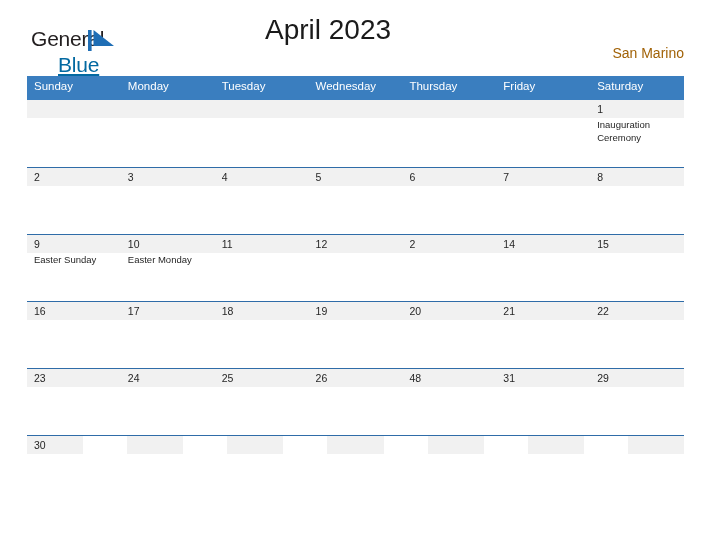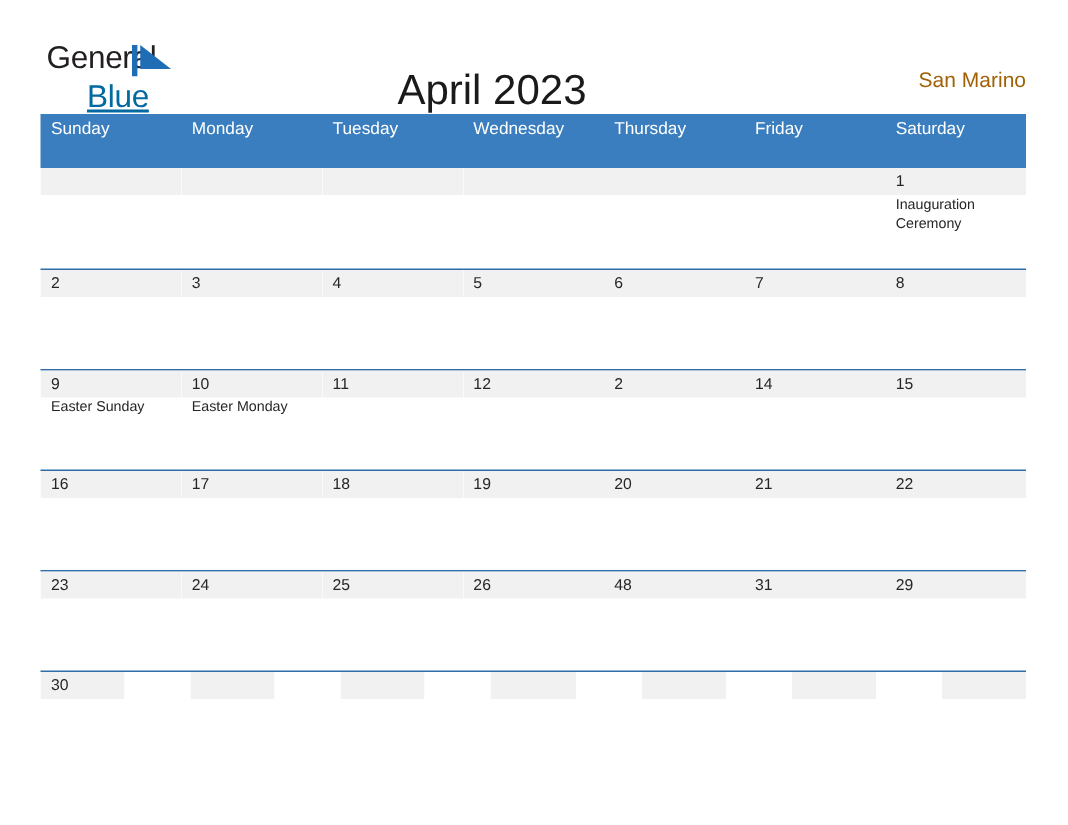--- a/index.html
+++ b/index.html
@@ -60,21 +60,21 @@
     font-size: 21px;
     letter-spacing: -0.2px;
     color: #0369a1;
     line-height: 22px;
     text-decoration: underline;
   }
 
   .month-title {
     position: absolute;
     left: 0;
-    top: 44px;
+    top: 14px;
     width: 656px;
     text-align: center;
     font-size: 28px;
     color: #1a1a1a;
     letter-spacing: 0px;
   }
 
   .country {
     position: absolute;
     right: 28px;
@@ -88,21 +88,21 @@
   .calendar {
     position: absolute;
     left: 27px;
     top: 76px;
     width: 657px;
   }
 
   .weekday-row {
     display: flex;
     background: #3a7ebf;
-    height: 36px;
+    height: 24px;
   }
   .weekday-cell {
     flex: 1 1 0;
     font-size: 11.5px;
     color: #ffffff;
     line-height: 20px;
     padding-left: 7px;
     box-sizing: border-box;
     white-space: nowrap;
   }

